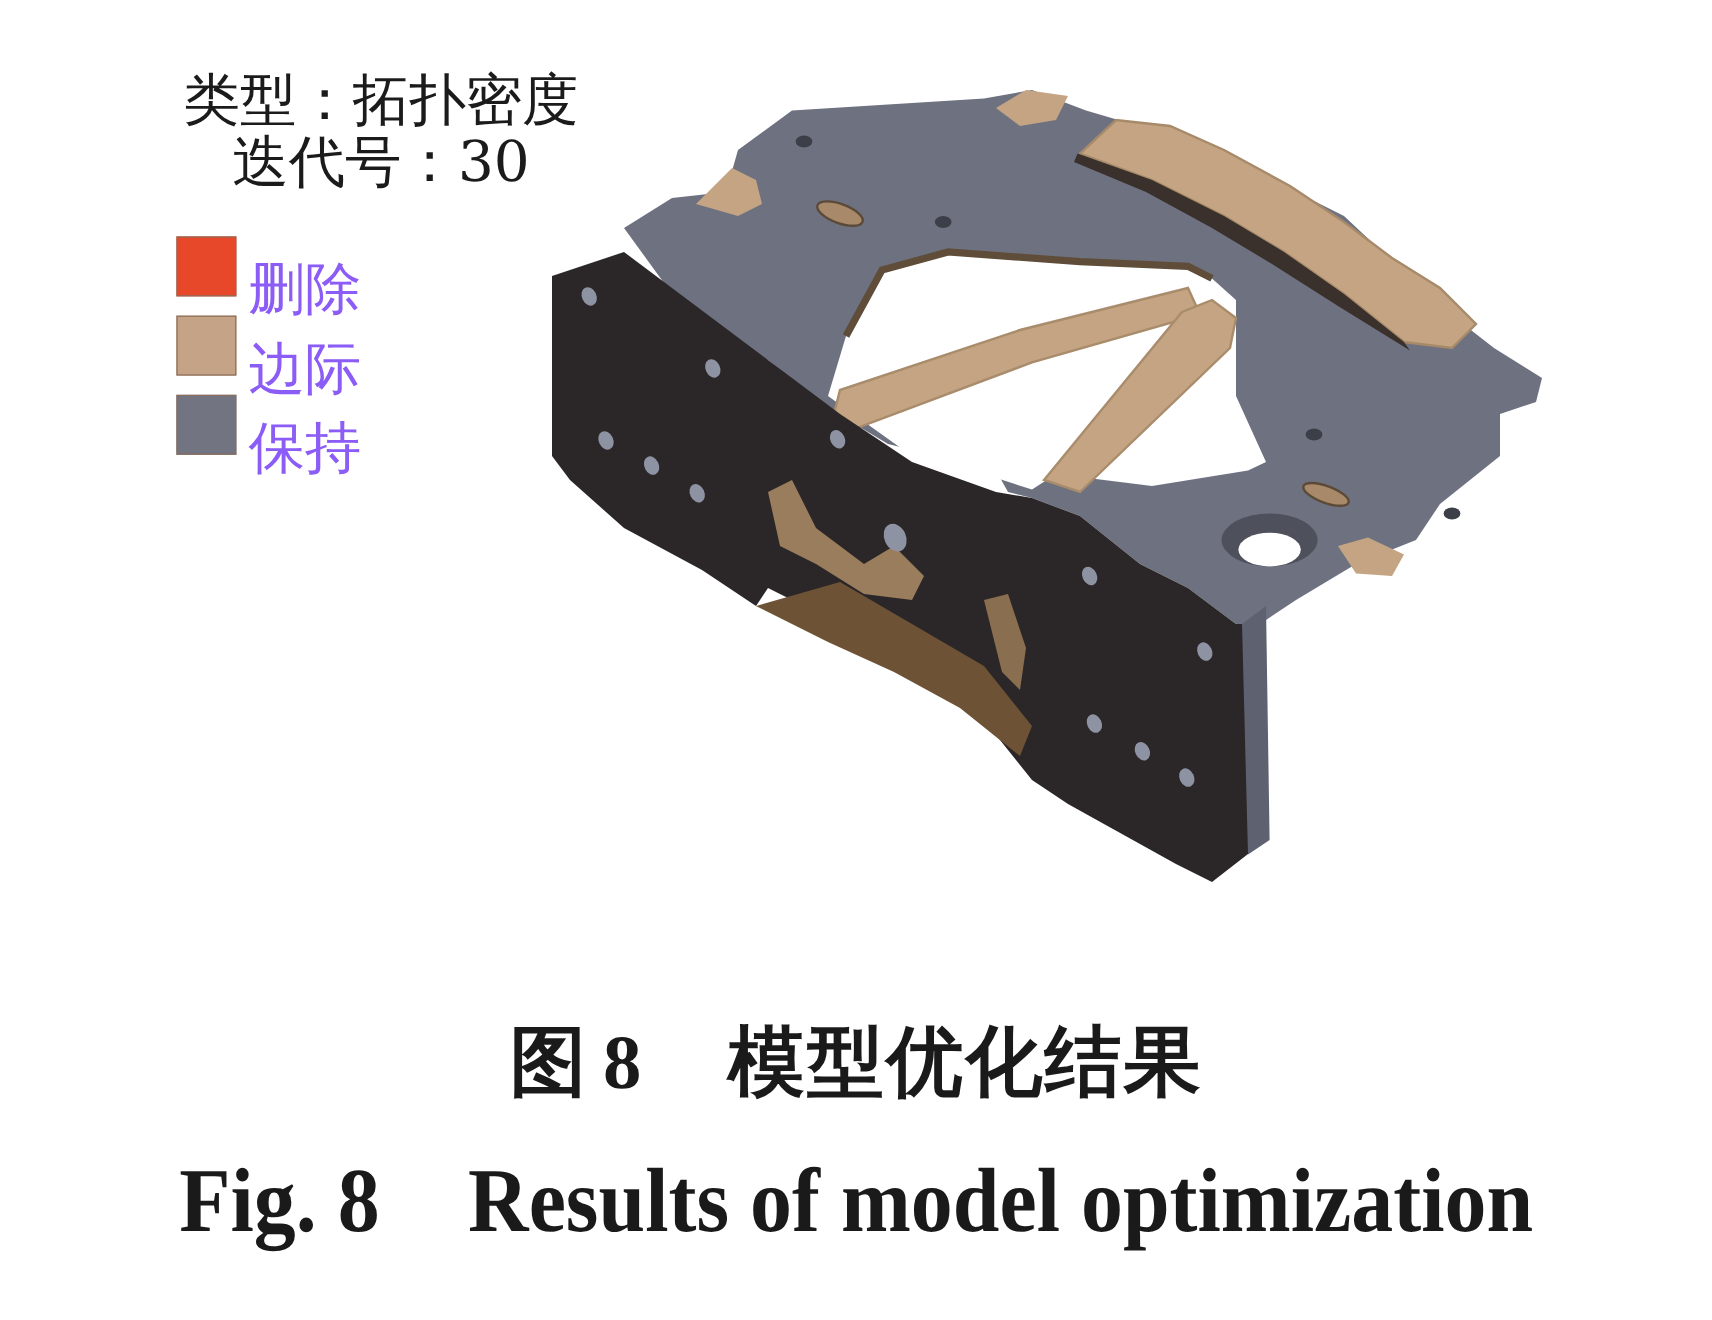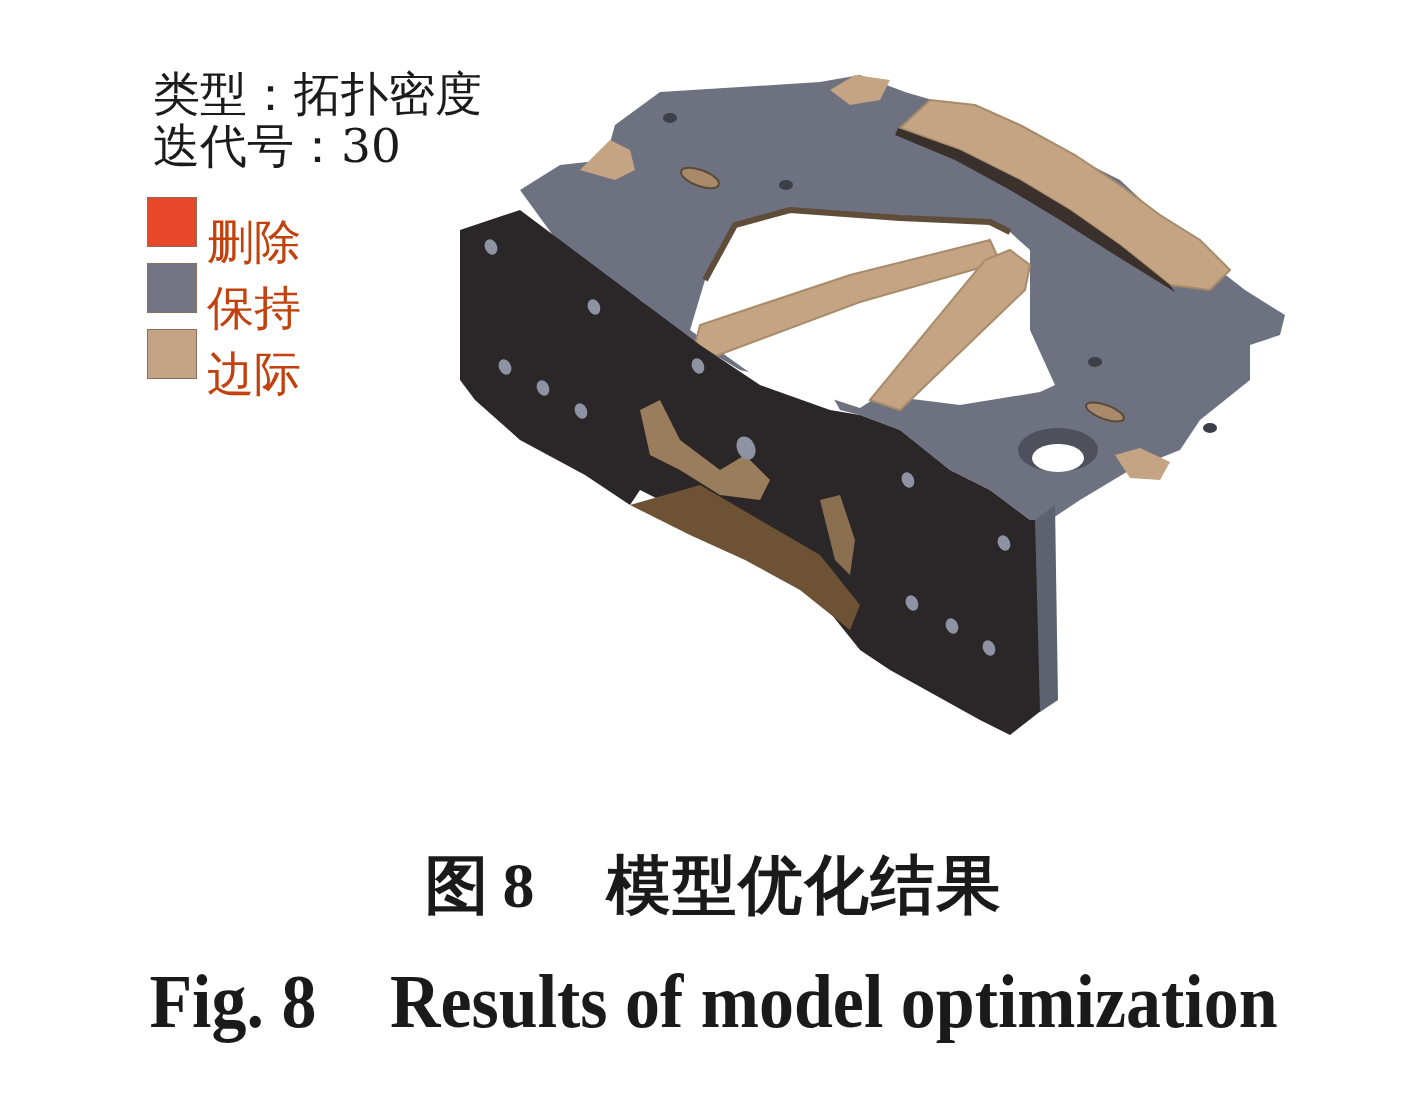--- a/index.html
+++ b/index.html
@@ -1,26 +1,26 @@
 <!DOCTYPE html>
 <html><head>
 <meta charset="utf-8">
 <style>
   html, body { margin: 0; padding: 0; background: #ffffff; }
   body { width: 1427px; height: 1100px; position: relative; overflow: hidden;
          font-family: "DejaVu Serif", "Liberation Serif", serif; color: #1a1a1a; }
   .figure { position: absolute; left: 0; top: 0; width: 1427px; height: 1100px; }
   .model { position: absolute; left: 0; top: 0; }
-  .info { position: absolute; left: 153px; top: 68px; font-size: 47px; line-height: 52px;
-          font-family: "DejaVu Serif", "Liberation Serif", serif; color: #1b1b1b; }
+  .info { position: absolute; left: 153px; top: 58px; font-size: 47px; line-height: 52px;
+          font-family: "DejaVu Serif", "Liberation Serif", serif; color: #1b1b1b; text-align: center; }
   .info .row { white-space: nowrap; }
   .legend { position: absolute; left: 147px; top: 190px; }
   .legend .item { display: flex; align-items: center; height: 64px; margin-bottom: 2px; }
   .legend .swatch { width: 50px; height: 50px; border: 1px solid #8a6d5a; box-sizing: border-box; margin-right: 10px; }
-  .legend .label { font-size: 47px; line-height: 50px; color: #c2410c;
+  .legend .label { font-size: 47px; line-height: 50px; color: #8b5cf6;
                    font-family: "DejaVu Serif", "Liberation Serif", serif; margin-top: 39px; }
   .caption-cn { position: absolute; left: 0; width: 1427px; top: 842px; text-align: center;
                 font-size: 64px; font-weight: bold; letter-spacing: 2px;
                 font-family: "DejaVu Sans", "Liberation Sans", sans-serif; color: #1a1a1a; }
   .caption-cn .num { font-family: "Liberation Serif", "DejaVu Serif", serif; margin: 0 70px 0 12px; }
   .caption-en { position: absolute; left: 0; width: 1427px; top: 958px; text-align: center;
                 font-size: 76px; font-weight: bold; transform: scaleX(0.92); transform-origin: center;
                 font-family: "Liberation Serif", "DejaVu Serif", serif; color: #1a1a1a; white-space: nowrap; }
   .caption-en .fignum { margin-right: 80px; }
 </style>
@@ -91,26 +91,26 @@
     <div class="row"><span>类型：</span><span>拓扑密度</span></div>
     <div class="row"><span>迭代号：</span><span>30</span></div>
   </div>
 
   <div class="legend">
     <div class="item">
       <div class="swatch" style="background:#e8482a"></div>
       <span class="label">删除</span>
     </div>
     <div class="item">
+      <div class="swatch" style="background:#c5a386"></div>
+      <span class="label">边际</span>
+    </div>
+    <div class="item">
       <div class="swatch" style="background:#727581"></div>
       <span class="label">保持</span>
-    </div>
-    <div class="item">
-      <div class="swatch" style="background:#c5a386"></div>
-      <span class="label">边际</span>
     </div>
   </div>
 
   <div class="caption-cn">
     <span>图</span><span class="num">8</span><span>模型优化结果</span>
   </div>
 
   <div class="caption-en">
     <span class="fignum">Fig. 8</span><span>Results of model optimization</span>
   </div>

